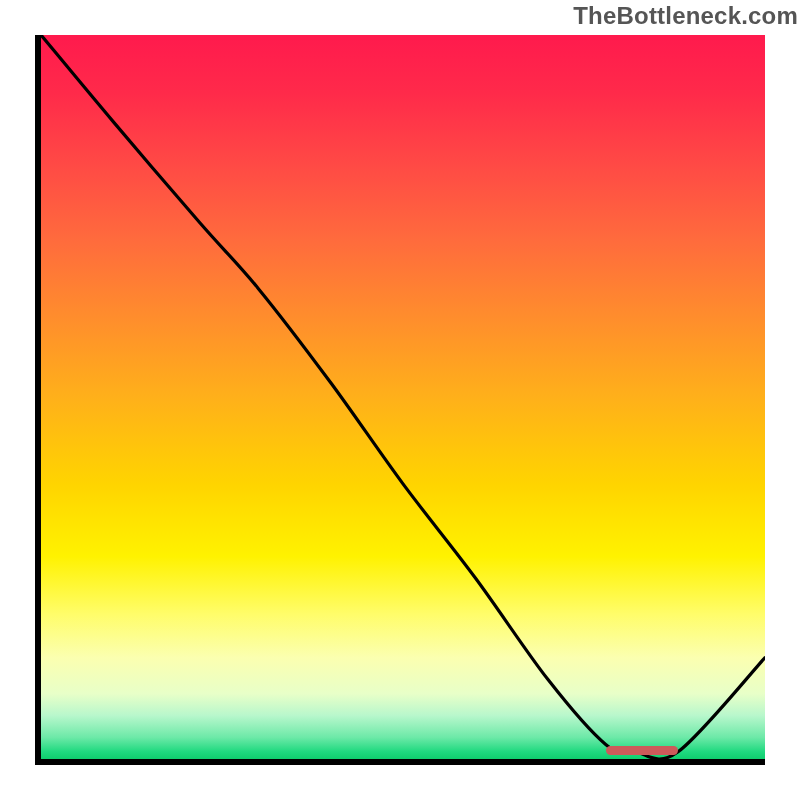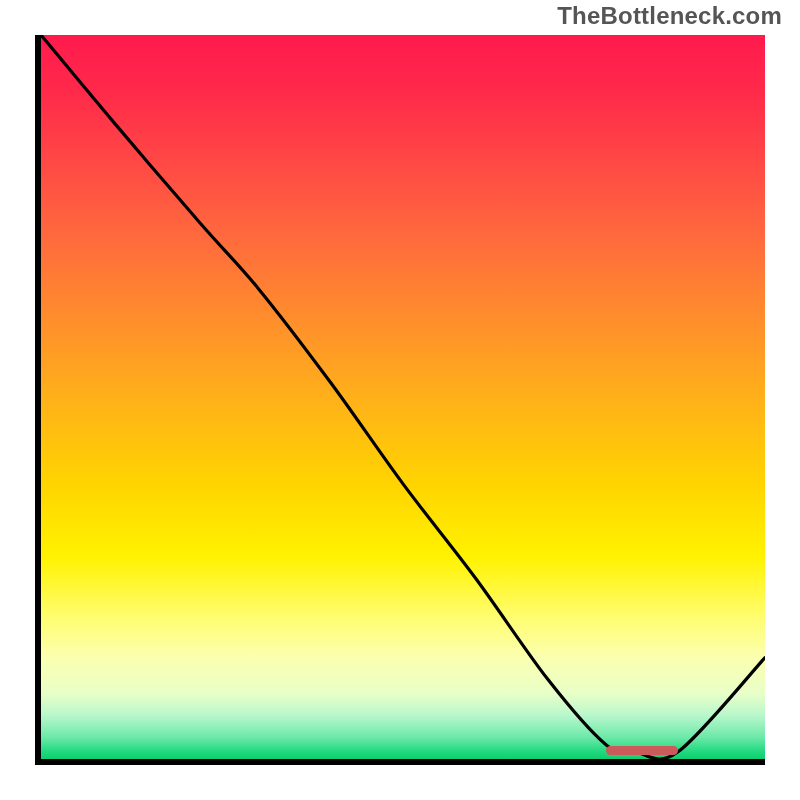--- a/index.html
+++ b/index.html
@@ -12,21 +12,21 @@
     overflow: hidden;
   }
   .stage {
     position: relative;
     width: 800px;
     height: 800px;
   }
   .watermark {
     position: absolute;
     top: 2px;
-    right: 18px;
+    right: 2px;
     font-size: 24px;
     font-weight: bold;
     color: #555;
     letter-spacing: 0.2px;
   }
   .plot-frame {
     position: absolute;
     left: 35px;
     top: 35px;
     width: 730px;

